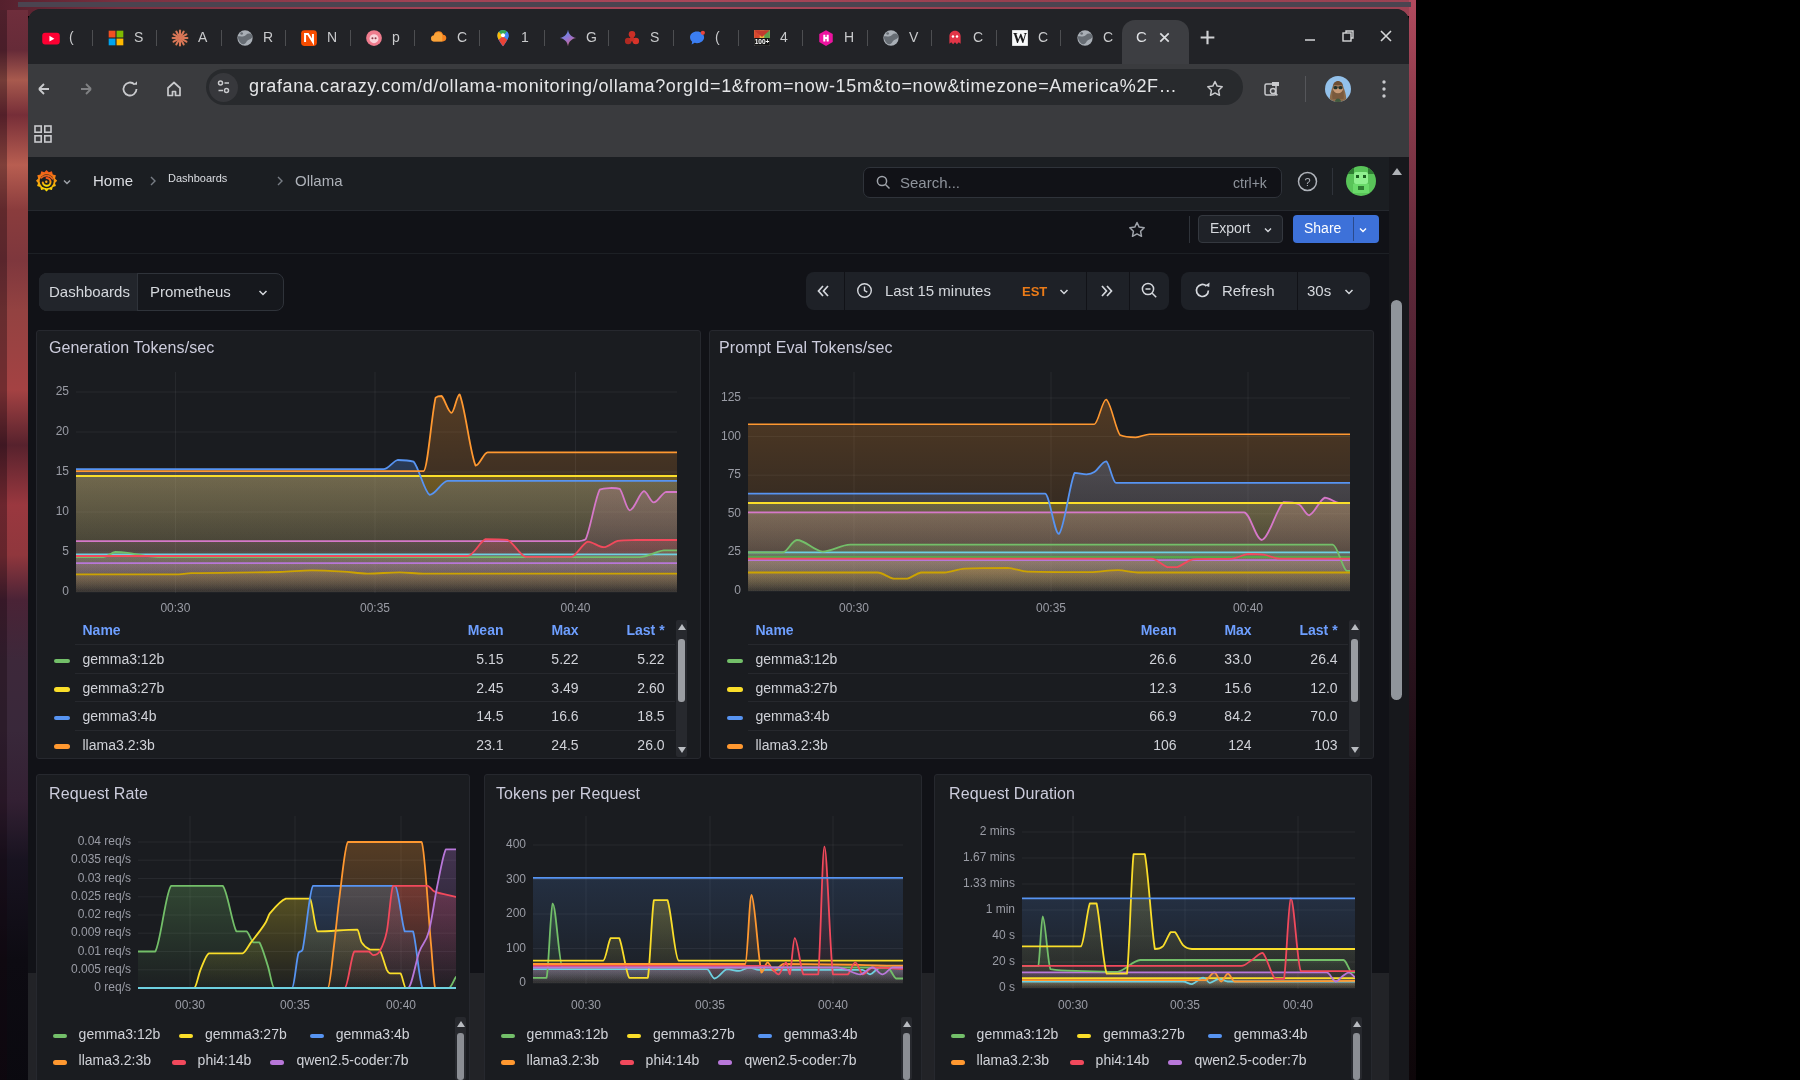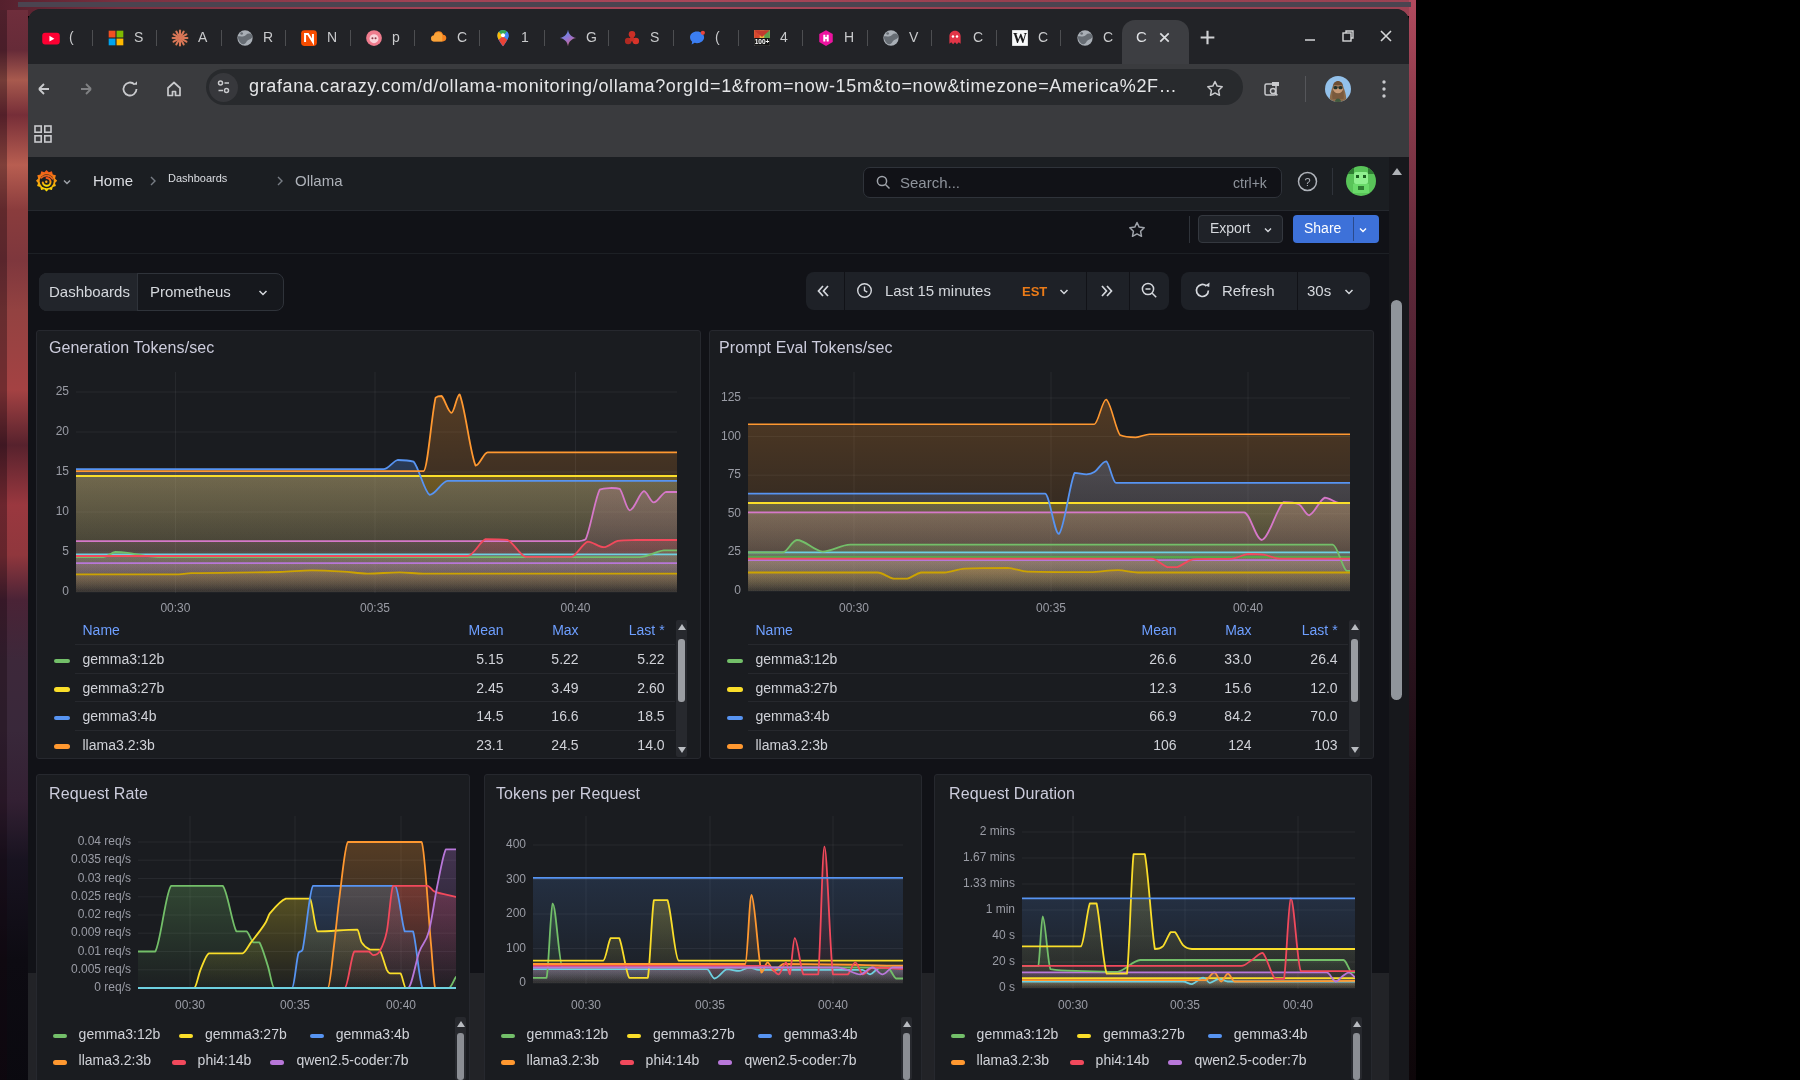--- a/index.html
+++ b/index.html
@@ -1,19 +1,19 @@
 <!DOCTYPE html>
 <html><head><meta charset="utf-8">
 <style>
 * { margin:0; padding:0; box-sizing:border-box; }
 body { width:1800px; height:1080px; background:#000; font-family:"Liberation Sans",sans-serif; overflow:hidden; position:relative; }
 .tl { position:absolute; font-size:14px; color:#c9cacc; }
 .ax { position:absolute; font-size:12px; color:#9a9ca5; }
 .axc { text-align:center; }
-.lh { position:absolute; font-size:14px; color:#6e9fff; font-weight:400; }
+.lh { position:absolute; font-size:14px; color:#6e9fff; font-weight:700; }
 .lt { position:absolute; font-size:14px; color:#d0d2d8; }
 .ptitle { position:absolute; font-size:16px; color:#ccccdc; font-weight:400; letter-spacing:0.1px; }
 .panel { position:absolute; background:#1a1c20; border:1px solid #26282e; border-radius:3px; }
 </style></head>
 <body>
 
 <div style="position:absolute;left:0;top:0;width:1416px;height:16px;background:linear-gradient(90deg,#55202d 0,#793040 120px,#a04254 420px,#aa4659 700px,#973f4f 1000px,#9c4253 1416px)"></div>
 <div style="position:absolute;left:0;top:10px;width:28px;height:1070px;background:linear-gradient(180deg,#6f2e3c 0,#662b38 40px,#a85a4e 70px,#762e38 105px,#b85e51 155px,#8a3c3d 200px,#7e373d 250px,#934241 300px,#a44243 380px,#57222d 435px,#9a383f 495px,#90373d 545px,#4a2336 590px,#3d283a 650px,#39283a 720px,#332033 790px,#181320 850px,#0d0b12 950px,#0a090f 1080px)"></div>
 <div style="position:absolute;left:0;top:10px;width:7px;height:1070px;background:rgba(20,5,15,0.35)"></div>
 <div style="position:absolute;left:1409px;top:0;width:7px;height:1080px;background:linear-gradient(180deg,#b24a5e 0,#8d3c4c 100px,#62293a 250px,#45202f 420px,#2f1521 600px,#1a0c12 800px,#0d0609 1080px)"></div>
@@ -790,21 +790,21 @@
 <div class="lt" style="right:744.4px;top:522.5px">2.60</div>
 <div style="position:absolute;left:25.5px;top:558.5px;width:16px;height:4.5px;border-radius:3px;background:#5794F2"></div>
 <div class="lt" style="left:54.5px;top:551px">gemma3:4b</div>
 <div class="lt" style="right:905.5px;top:551px">14.5</div>
 <div class="lt" style="right:830.4px;top:551px">16.6</div>
 <div class="lt" style="right:744.4px;top:551px">18.5</div>
 <div style="position:absolute;left:25.5px;top:587.0px;width:16px;height:4.5px;border-radius:3px;background:#FF9830"></div>
 <div class="lt" style="left:54.5px;top:579.5px">llama3.2:3b</div>
 <div class="lt" style="right:905.5px;top:579.5px">23.1</div>
 <div class="lt" style="right:830.4px;top:579.5px">24.5</div>
-<div class="lt" style="right:744.4px;top:579.5px">14.0</div>
+<div class="lt" style="right:744.4px;top:579.5px">26.0</div>
     <div class="lh" style="left:727.5px;top:465px">Name</div>
 <div class="lh" style="right:232.5px;top:465px">Mean</div>
 <div class="lh" style="right:157.4000000000001px;top:465px">Max</div>
 <div class="lh" style="right:71.40000000000009px;top:465px">Last *</div>
 <div style="position:absolute;left:719.5px;top:487px;width:600.0999999999999px;height:1px;background:rgba(204,204,220,0.07)"></div>
 <div style="position:absolute;left:719.5px;top:515.5px;width:600.0999999999999px;height:1px;background:rgba(204,204,220,0.07)"></div>
 <div style="position:absolute;left:719.5px;top:544px;width:600.0999999999999px;height:1px;background:rgba(204,204,220,0.07)"></div>
 <div style="position:absolute;left:719.5px;top:572.5px;width:600.0999999999999px;height:1px;background:rgba(204,204,220,0.07)"></div>
 <div style="position:absolute;left:698.5px;top:501.5px;width:16px;height:4.5px;border-radius:3px;background:#73BF69"></div>
 <div class="lt" style="left:727.5px;top:494px">gemma3:12b</div>

